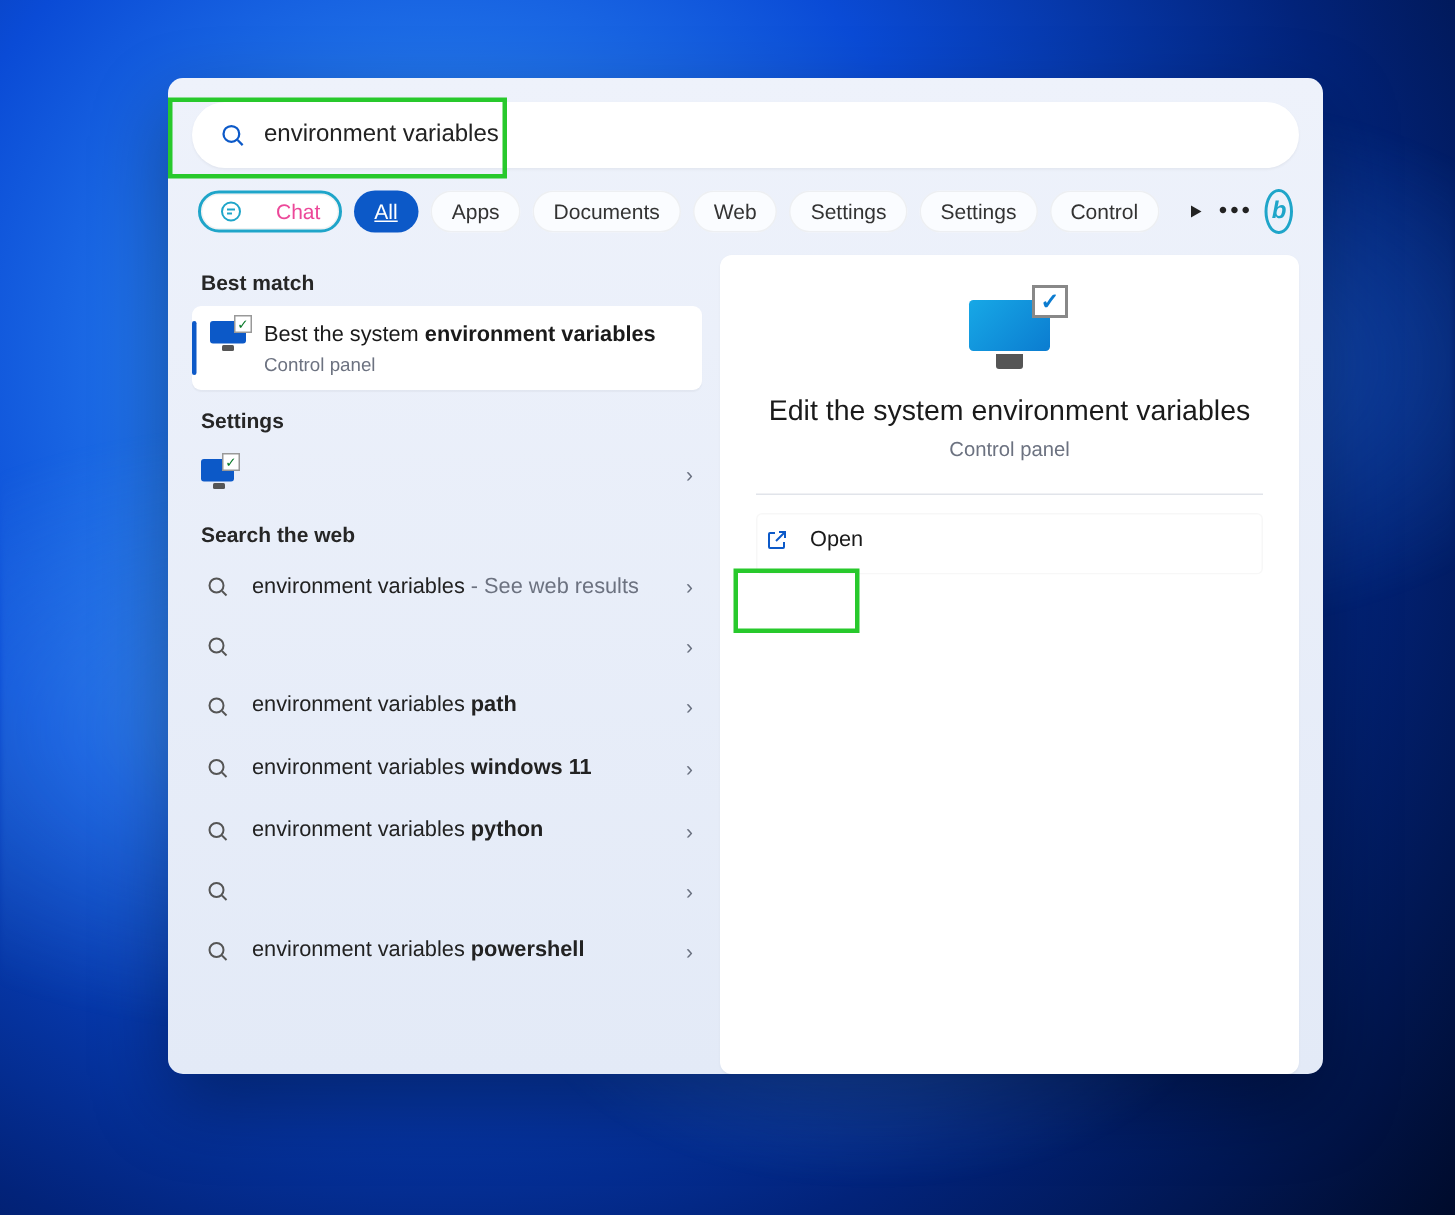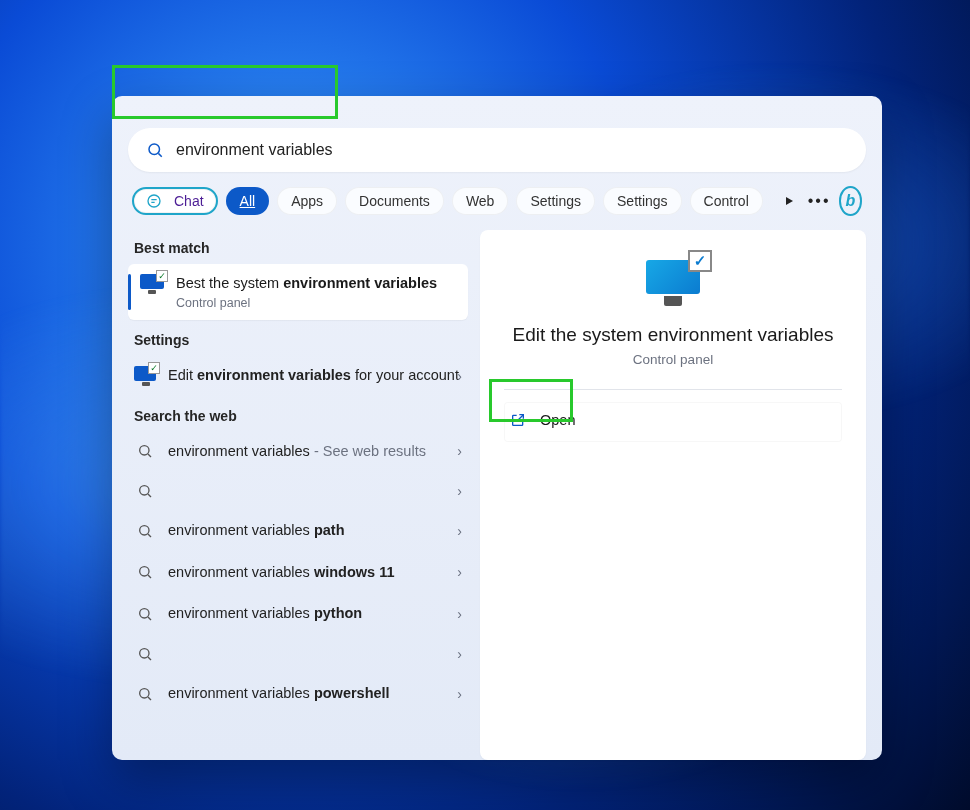--- a/index.html
+++ b/index.html
@@ -19,24 +19,23 @@
     filter: blur(2px);
   }
 
   .panel {
     position: absolute;
     left: 112px; top: 52px;
     width: 770px; height: 664px;
     background: linear-gradient(180deg, #eef2fb 0%, #e3eaf7 100%);
     border-radius: 10px;
     box-shadow: 0 20px 50px rgba(0,0,0,.35);
-    padding: 32px 16px 0 16px;
+    padding: 16px 16px 0 16px;
     display: flex;
     flex-direction: column;
-    margin-top: 44px;
   }
 
   
   .searchbar {
     height: 44px;
     background: #fff;
     border-radius: 22px;
     display: flex;
     align-items: center;
     padding: 0 18px;
@@ -71,23 +70,23 @@
     border: none;
     padding: 6px 14px;
     border-radius: 16px;
     font-size: 14px;
     color: #333;
     cursor: pointer;
     box-shadow: 0 0 0 1px rgba(0,0,0,.05) inset;
     background: #fafcff;
   }
   .pill.chat {
-    display: flex; align-items: flex-start; gap: 12px;
+    display: flex; align-items: flex-start; gap: 22px;
     border: 2px solid #1fa5c9;
-    color: #4c1d95;
+    color: #ec4899;
     background: #fff;
     padding: 4px 12px;
   }
   .pill.active {
     background: #0c59c8;
     color: #fff;
     box-shadow: none;
     text-decoration: underline;
   }
   .filters-spacer { flex: 1; }
@@ -291,23 +290,20 @@
       <div class="section-label">Settings</div>
 
       <div class="row-item">
         <div class="glyph">
           <div class="monitor-icon">
             <div class="screen"></div>
               <div class="check-bg">✓</div>
               <div class="stand"></div>
           </div>
         </div>
-        <div class="text">
-          <span>Edit </span><b>environment variables</b><span> for your account</span>
-        </div>
         <span class="chev">›</span>
       </div>
 
       <div class="section-label">Search the web</div>
 
       <div class="row-item">
         <div class="glyph">
             <svg width="16" height="16" viewBox="0 0 24 24" fill="none" stroke="#555" stroke-width="2">
               <circle cx="11" cy="11" r="7"></circle>
               <line x1="21" y1="21" x2="16.5" y2="16.5"></line>

